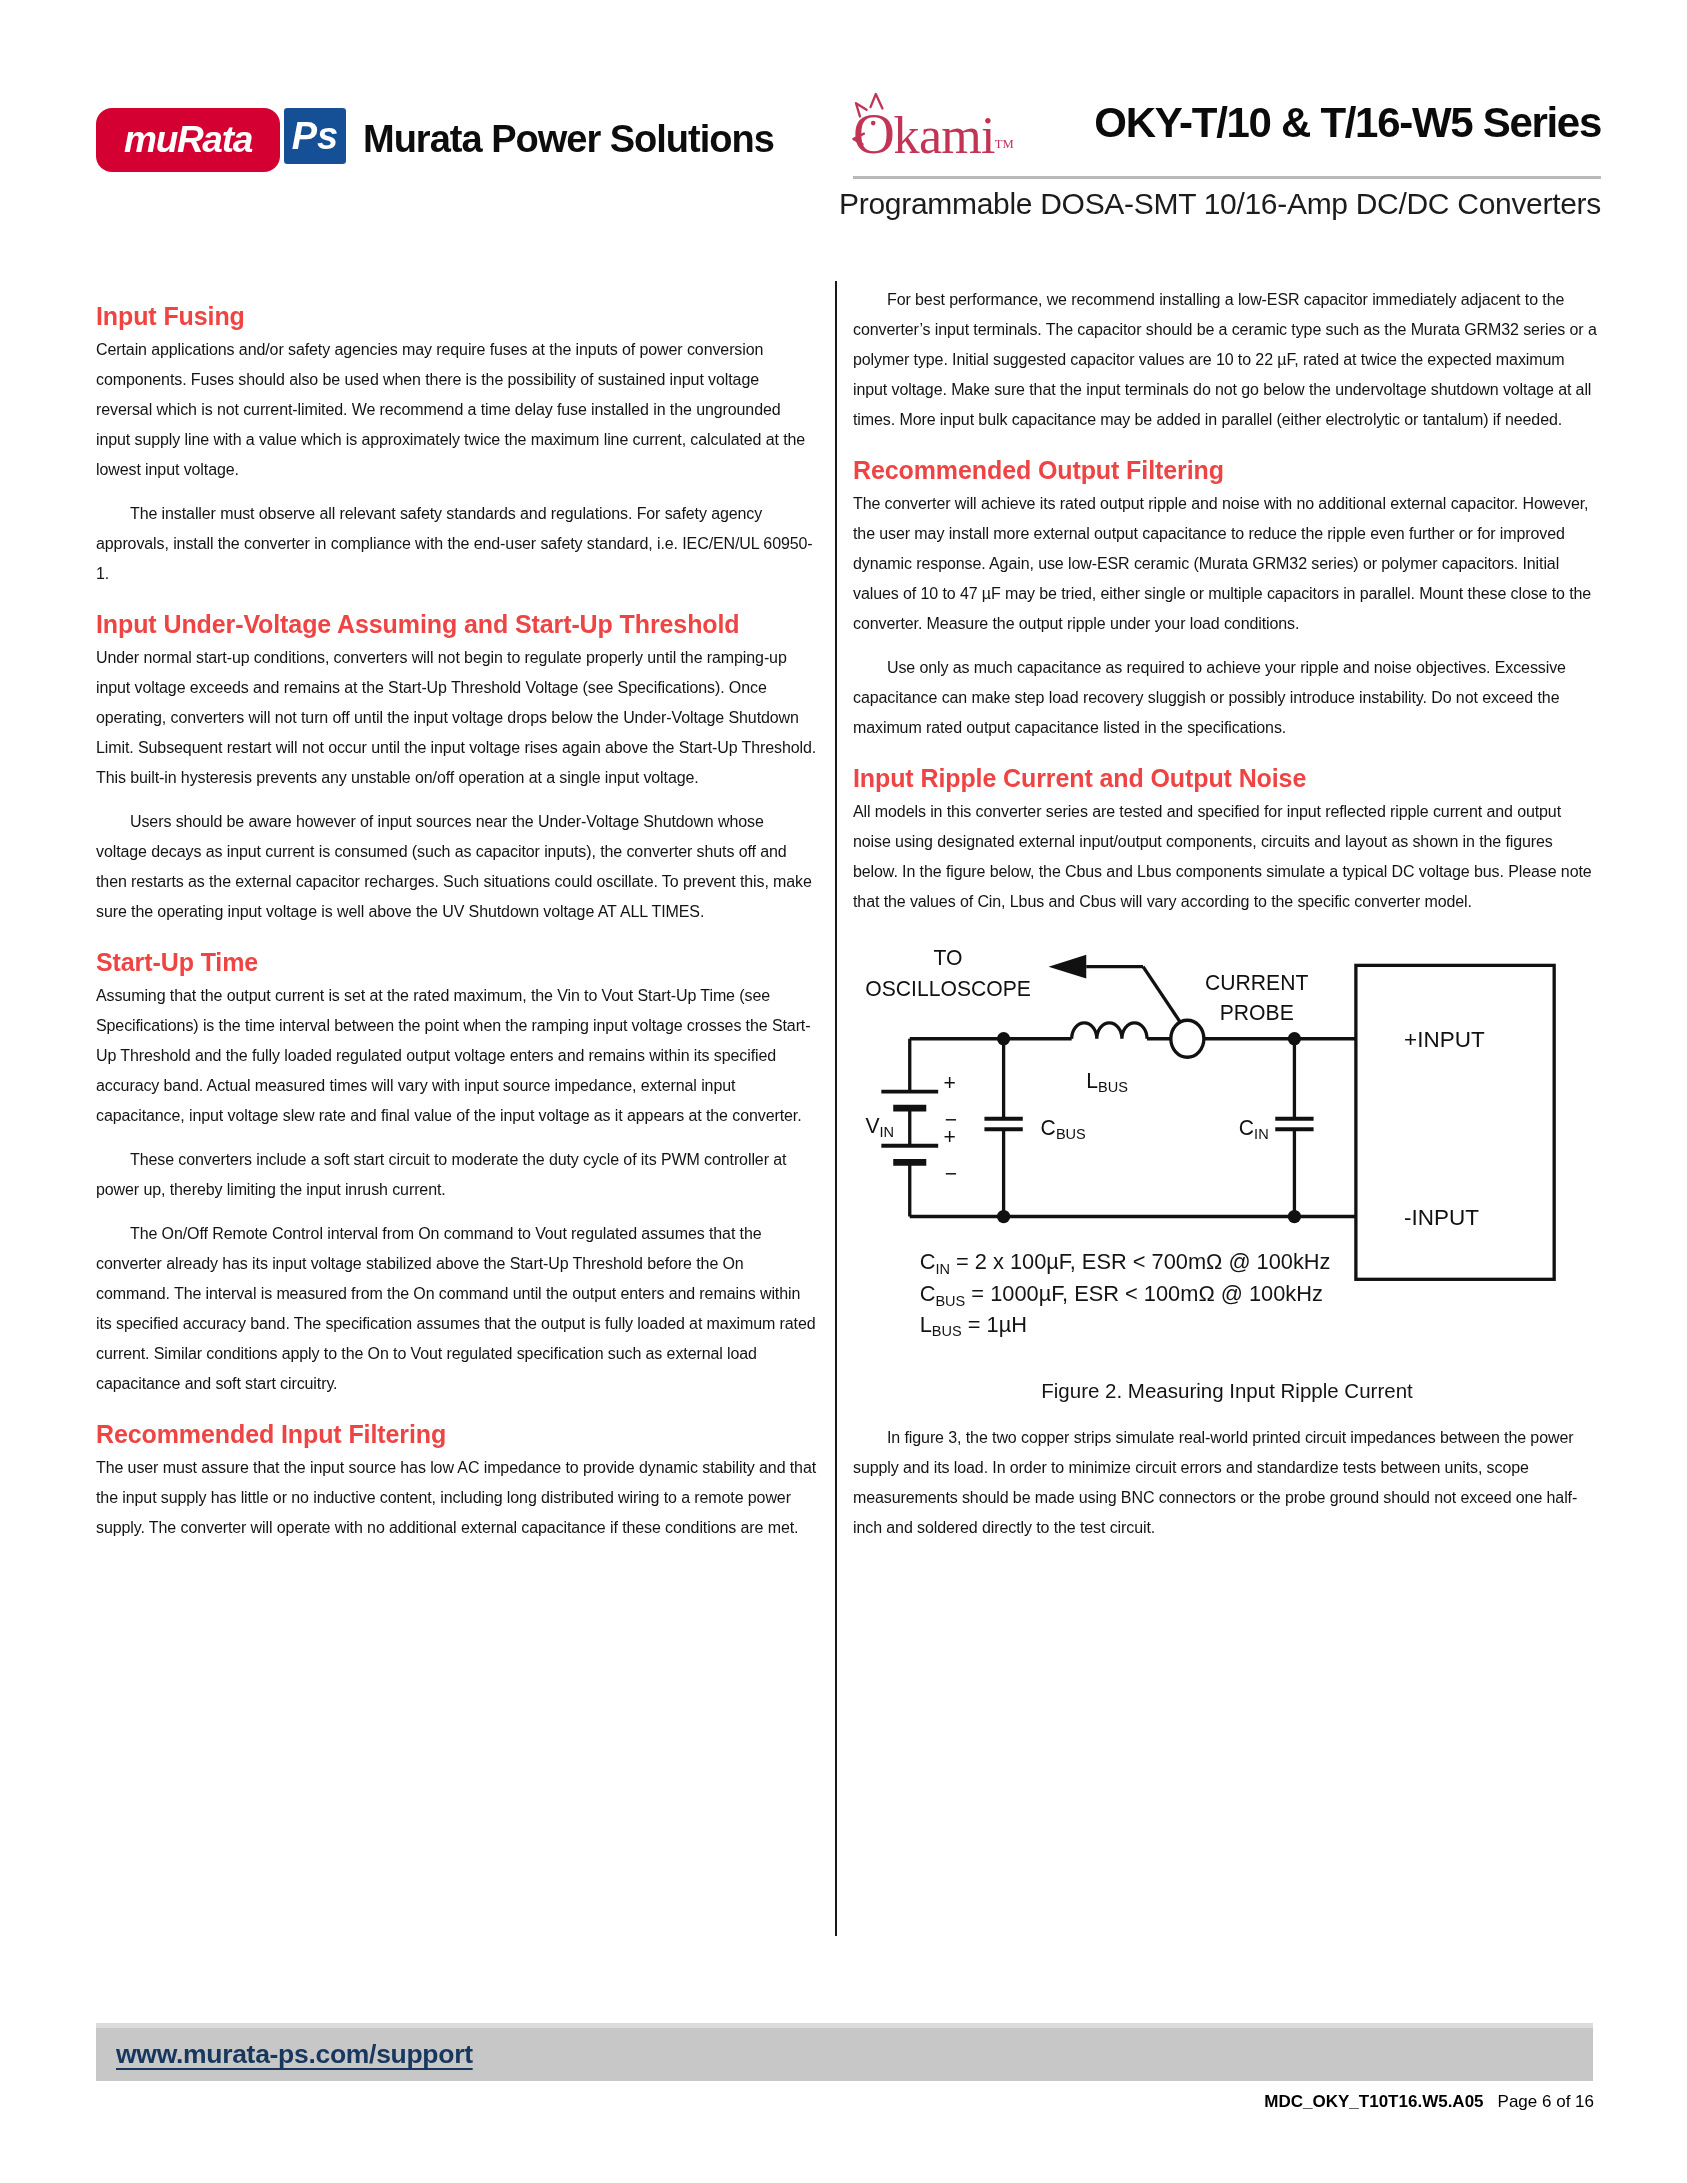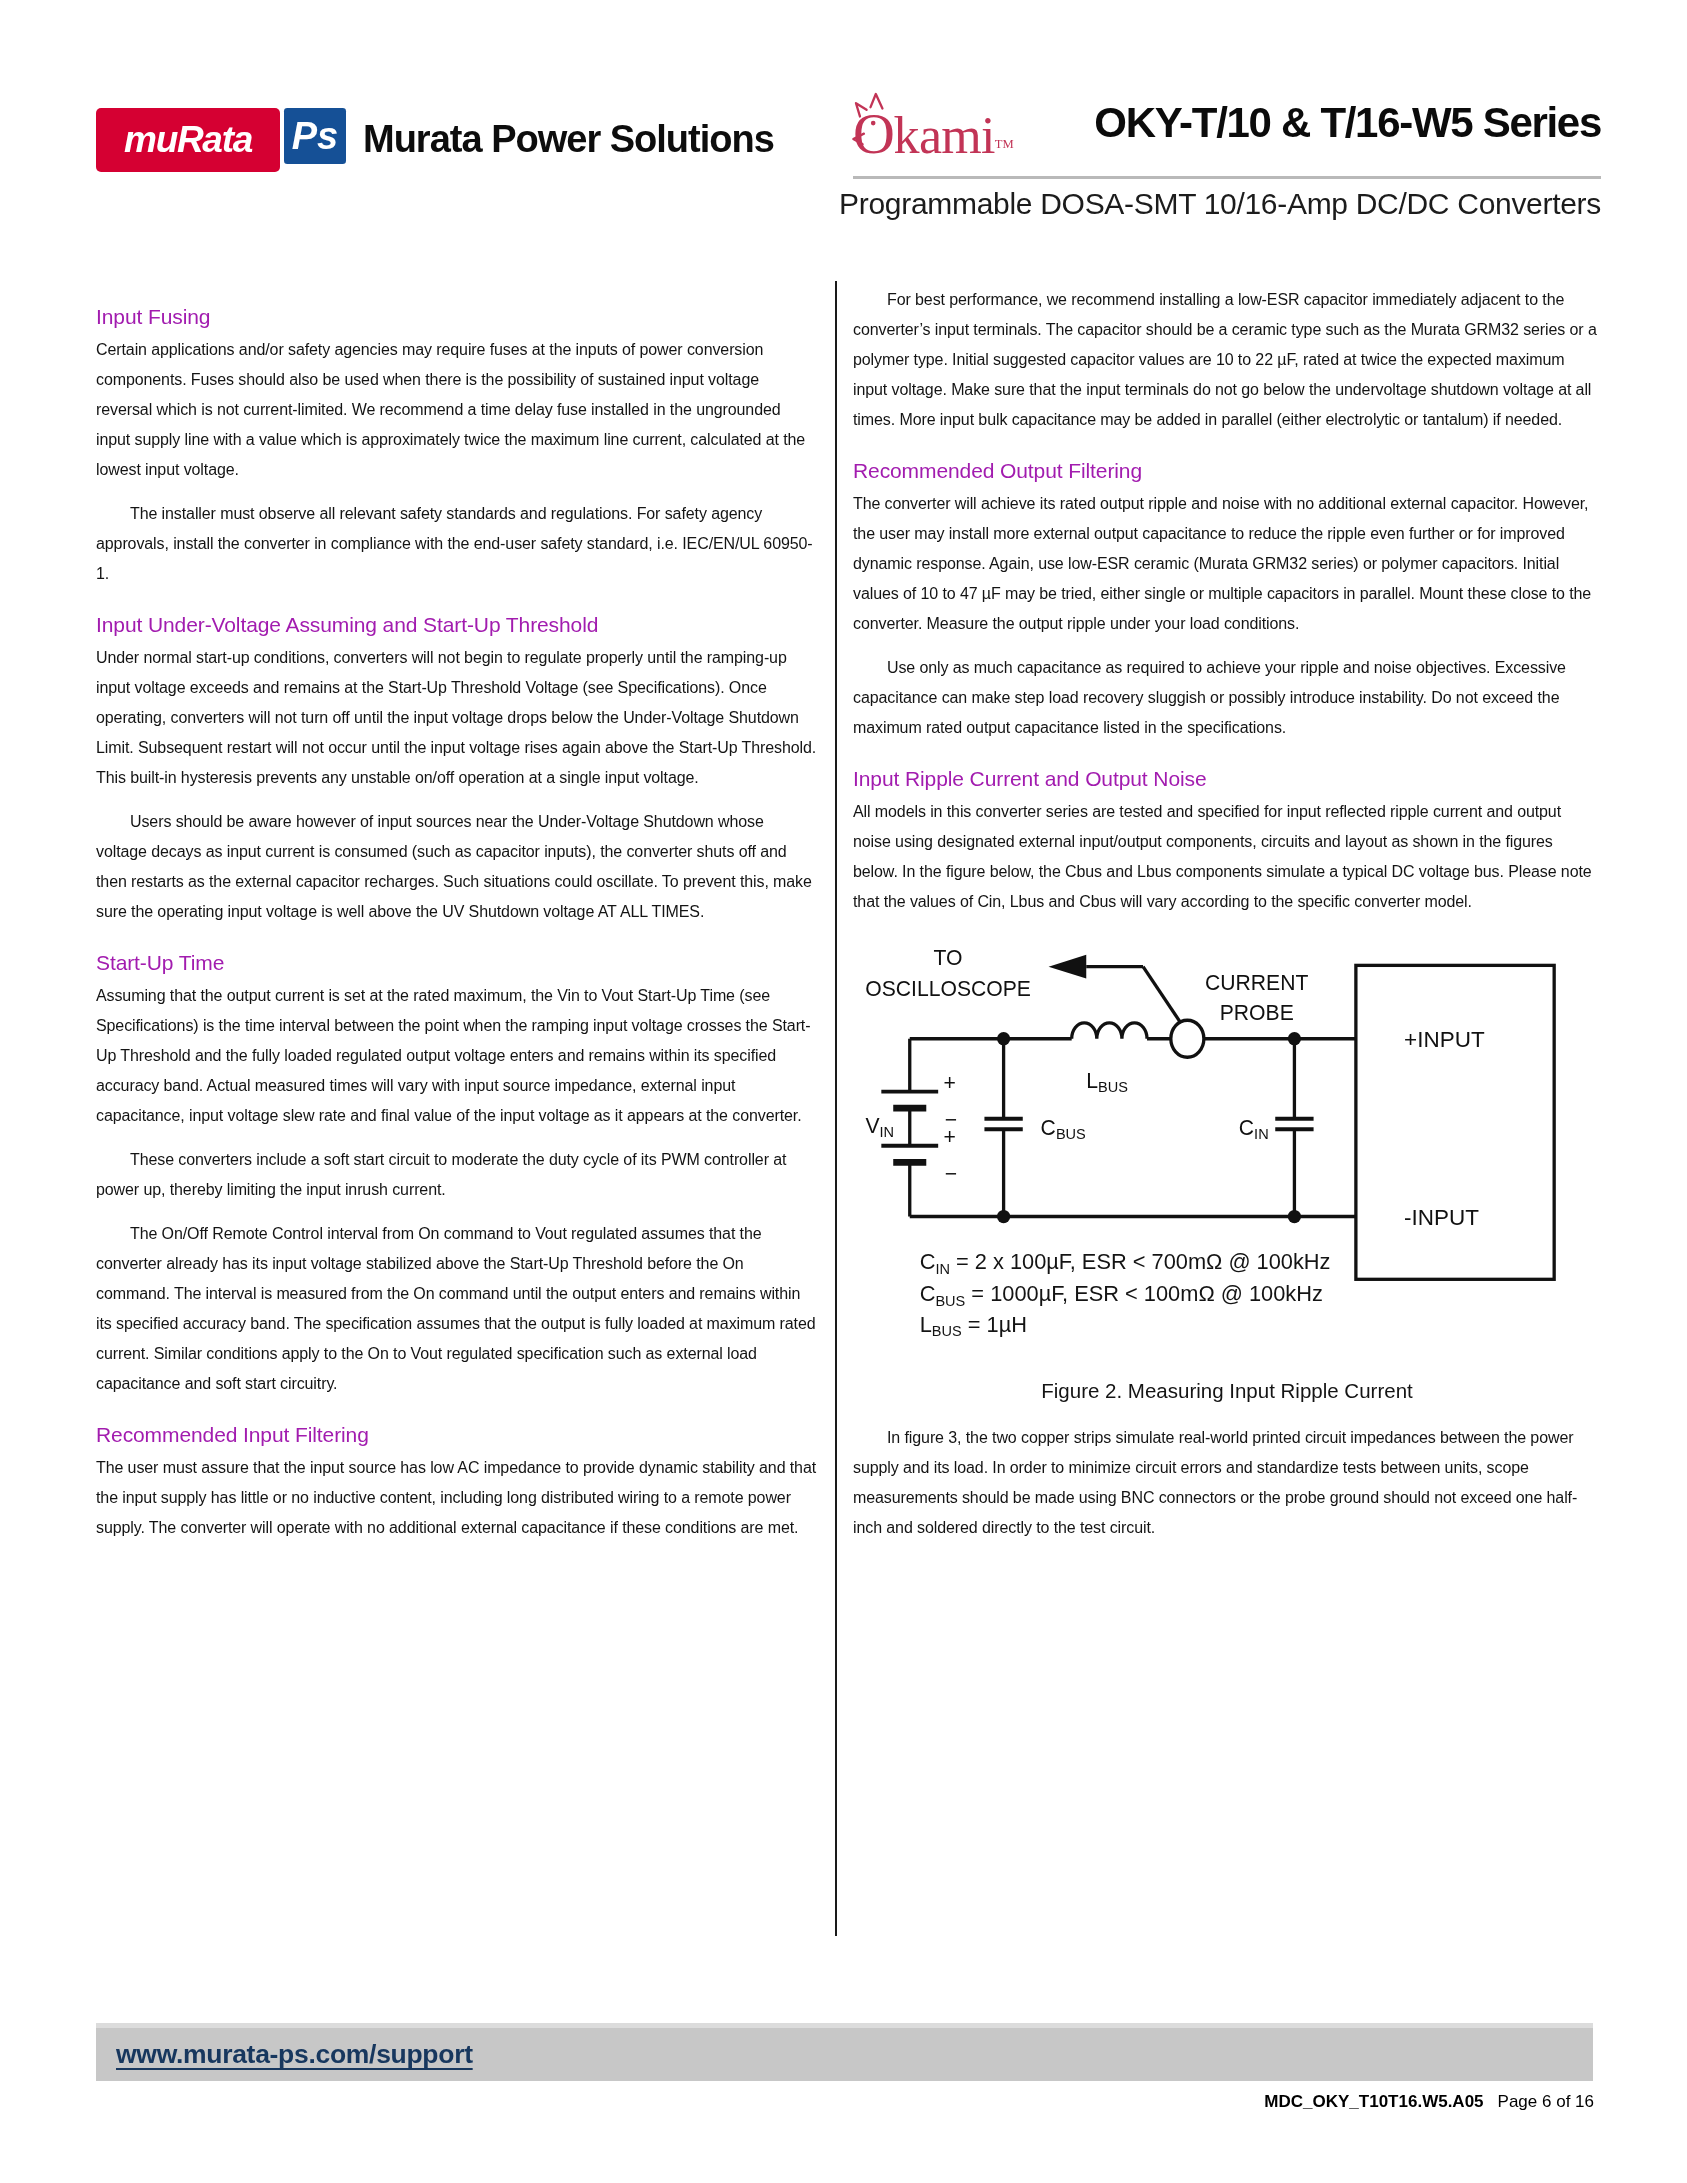--- a/index.html
+++ b/index.html
@@ -4,21 +4,21 @@
 <style>
   html,body { margin:0; padding:0; }
   body {
     width:1687px; height:2183px; position:relative;
     background:#ffffff; font-family:"Liberation Sans", sans-serif;
     color:#141414; overflow:hidden;
   }
   
   .logo-red {
     position:absolute; left:96px; top:108px; width:184px; height:64px;
-    background:#D50032; border-radius:5px;
+    background:#D50032; border-radius:16px;
     display:flex; align-items:center; justify-content:center;
     color:#fff; font-size:37px; font-weight:bold; font-style:italic;
     letter-spacing:-1.3px;
   }
   .logo-blue {
     position:absolute; left:284px; top:108px; width:62px; height:56px;
     background:#155096; border-radius:3.3px;
     display:flex; align-items:center; justify-content:center;
     color:#fff; font-size:38px; font-weight:bold; font-style:italic;
   }
@@ -56,21 +56,21 @@
     position:absolute; left:835px; top:281px; width:2px; height:1655px;
     background:#1a1a1a;
   }
   .tech-banner {
     height:34px; background:#1B4A7D;
     border-top:2px solid #2a5f96; border-bottom:4px solid #123a63;
     display:flex; align-items:center; justify-content:center;
     color:#ffffff; font-size:19px; font-weight:bold; letter-spacing:1px;
   }
   .sec-heading {
-    font-size:21px; font-weight:normal; color:#a21caf;
+    font-size:25px; font-weight:bold; color:#ef4444;
     margin:22.5px 0 6.6px 0; letter-spacing:-0.1px; line-height:25px;
   }
   .para {
     font-size:16px; line-height:30px; letter-spacing:-0.1px;
     margin:0 0 14px 0; color:#141414; text-align:left;
   }
   .para.indent { text-indent:34px; }
   .col-left .tech-banner + .sec-heading { margin-top:20px; }
   .col-right .para.first { margin-top:4px; }
   

